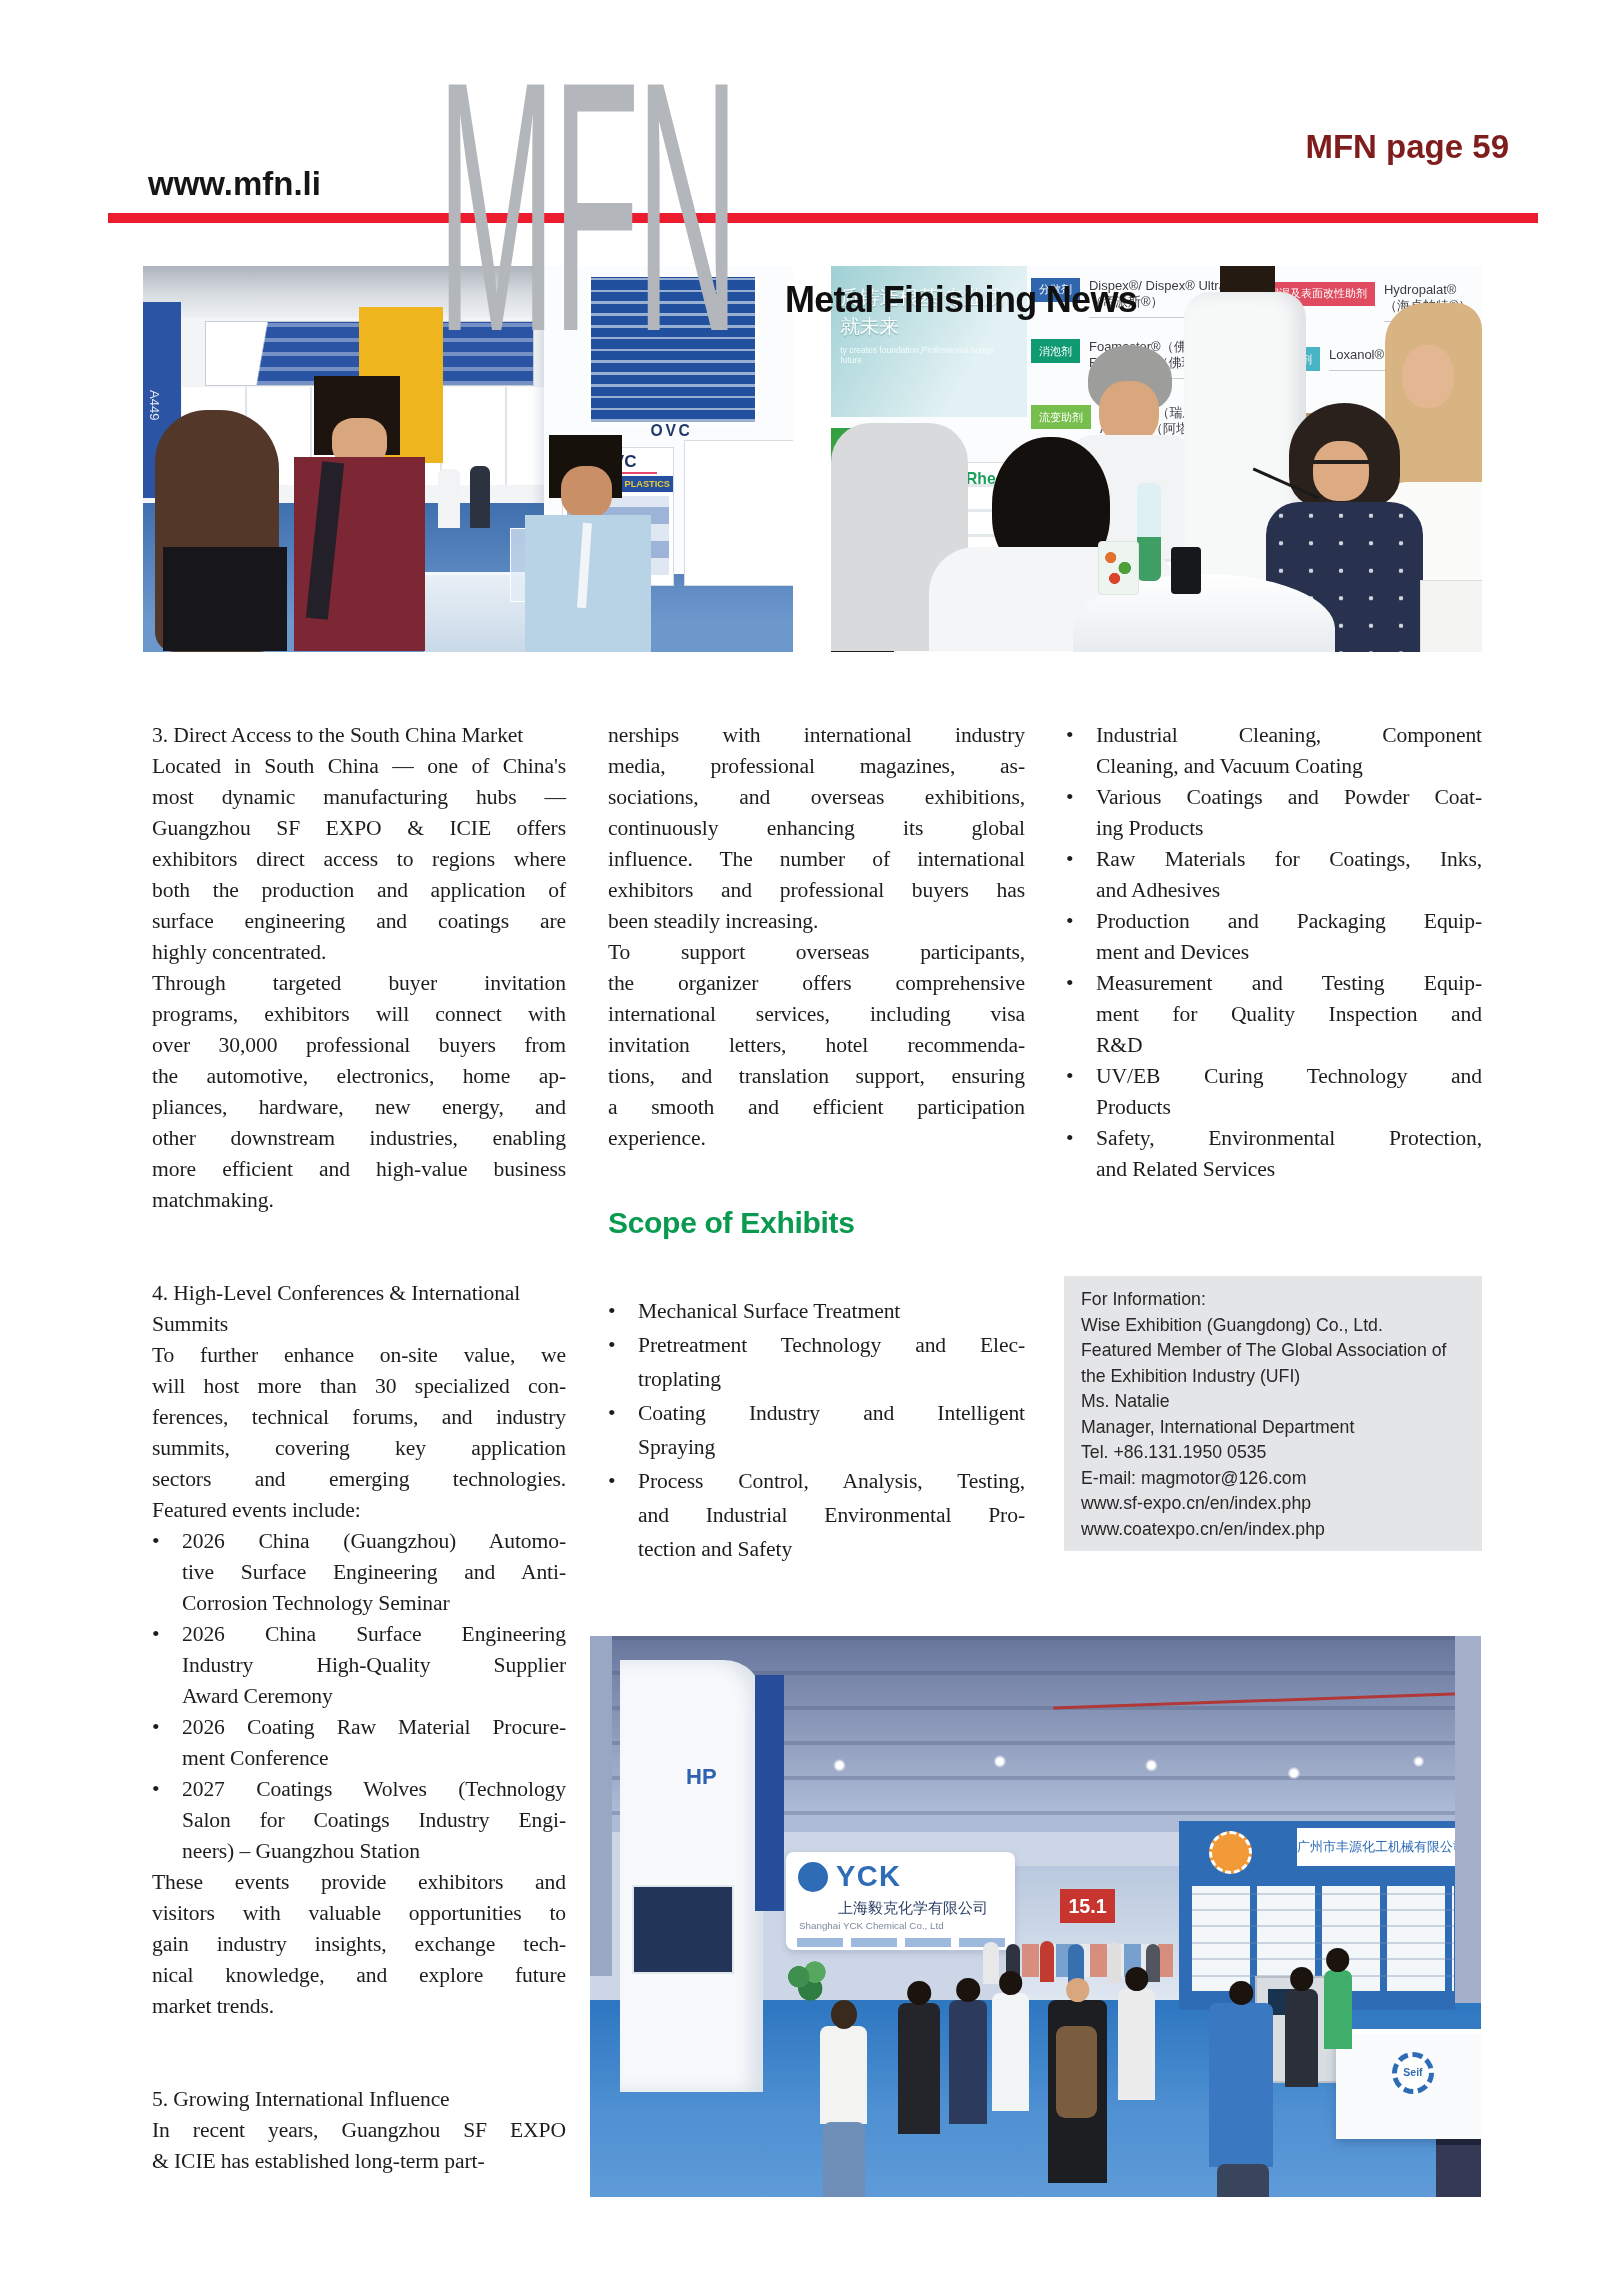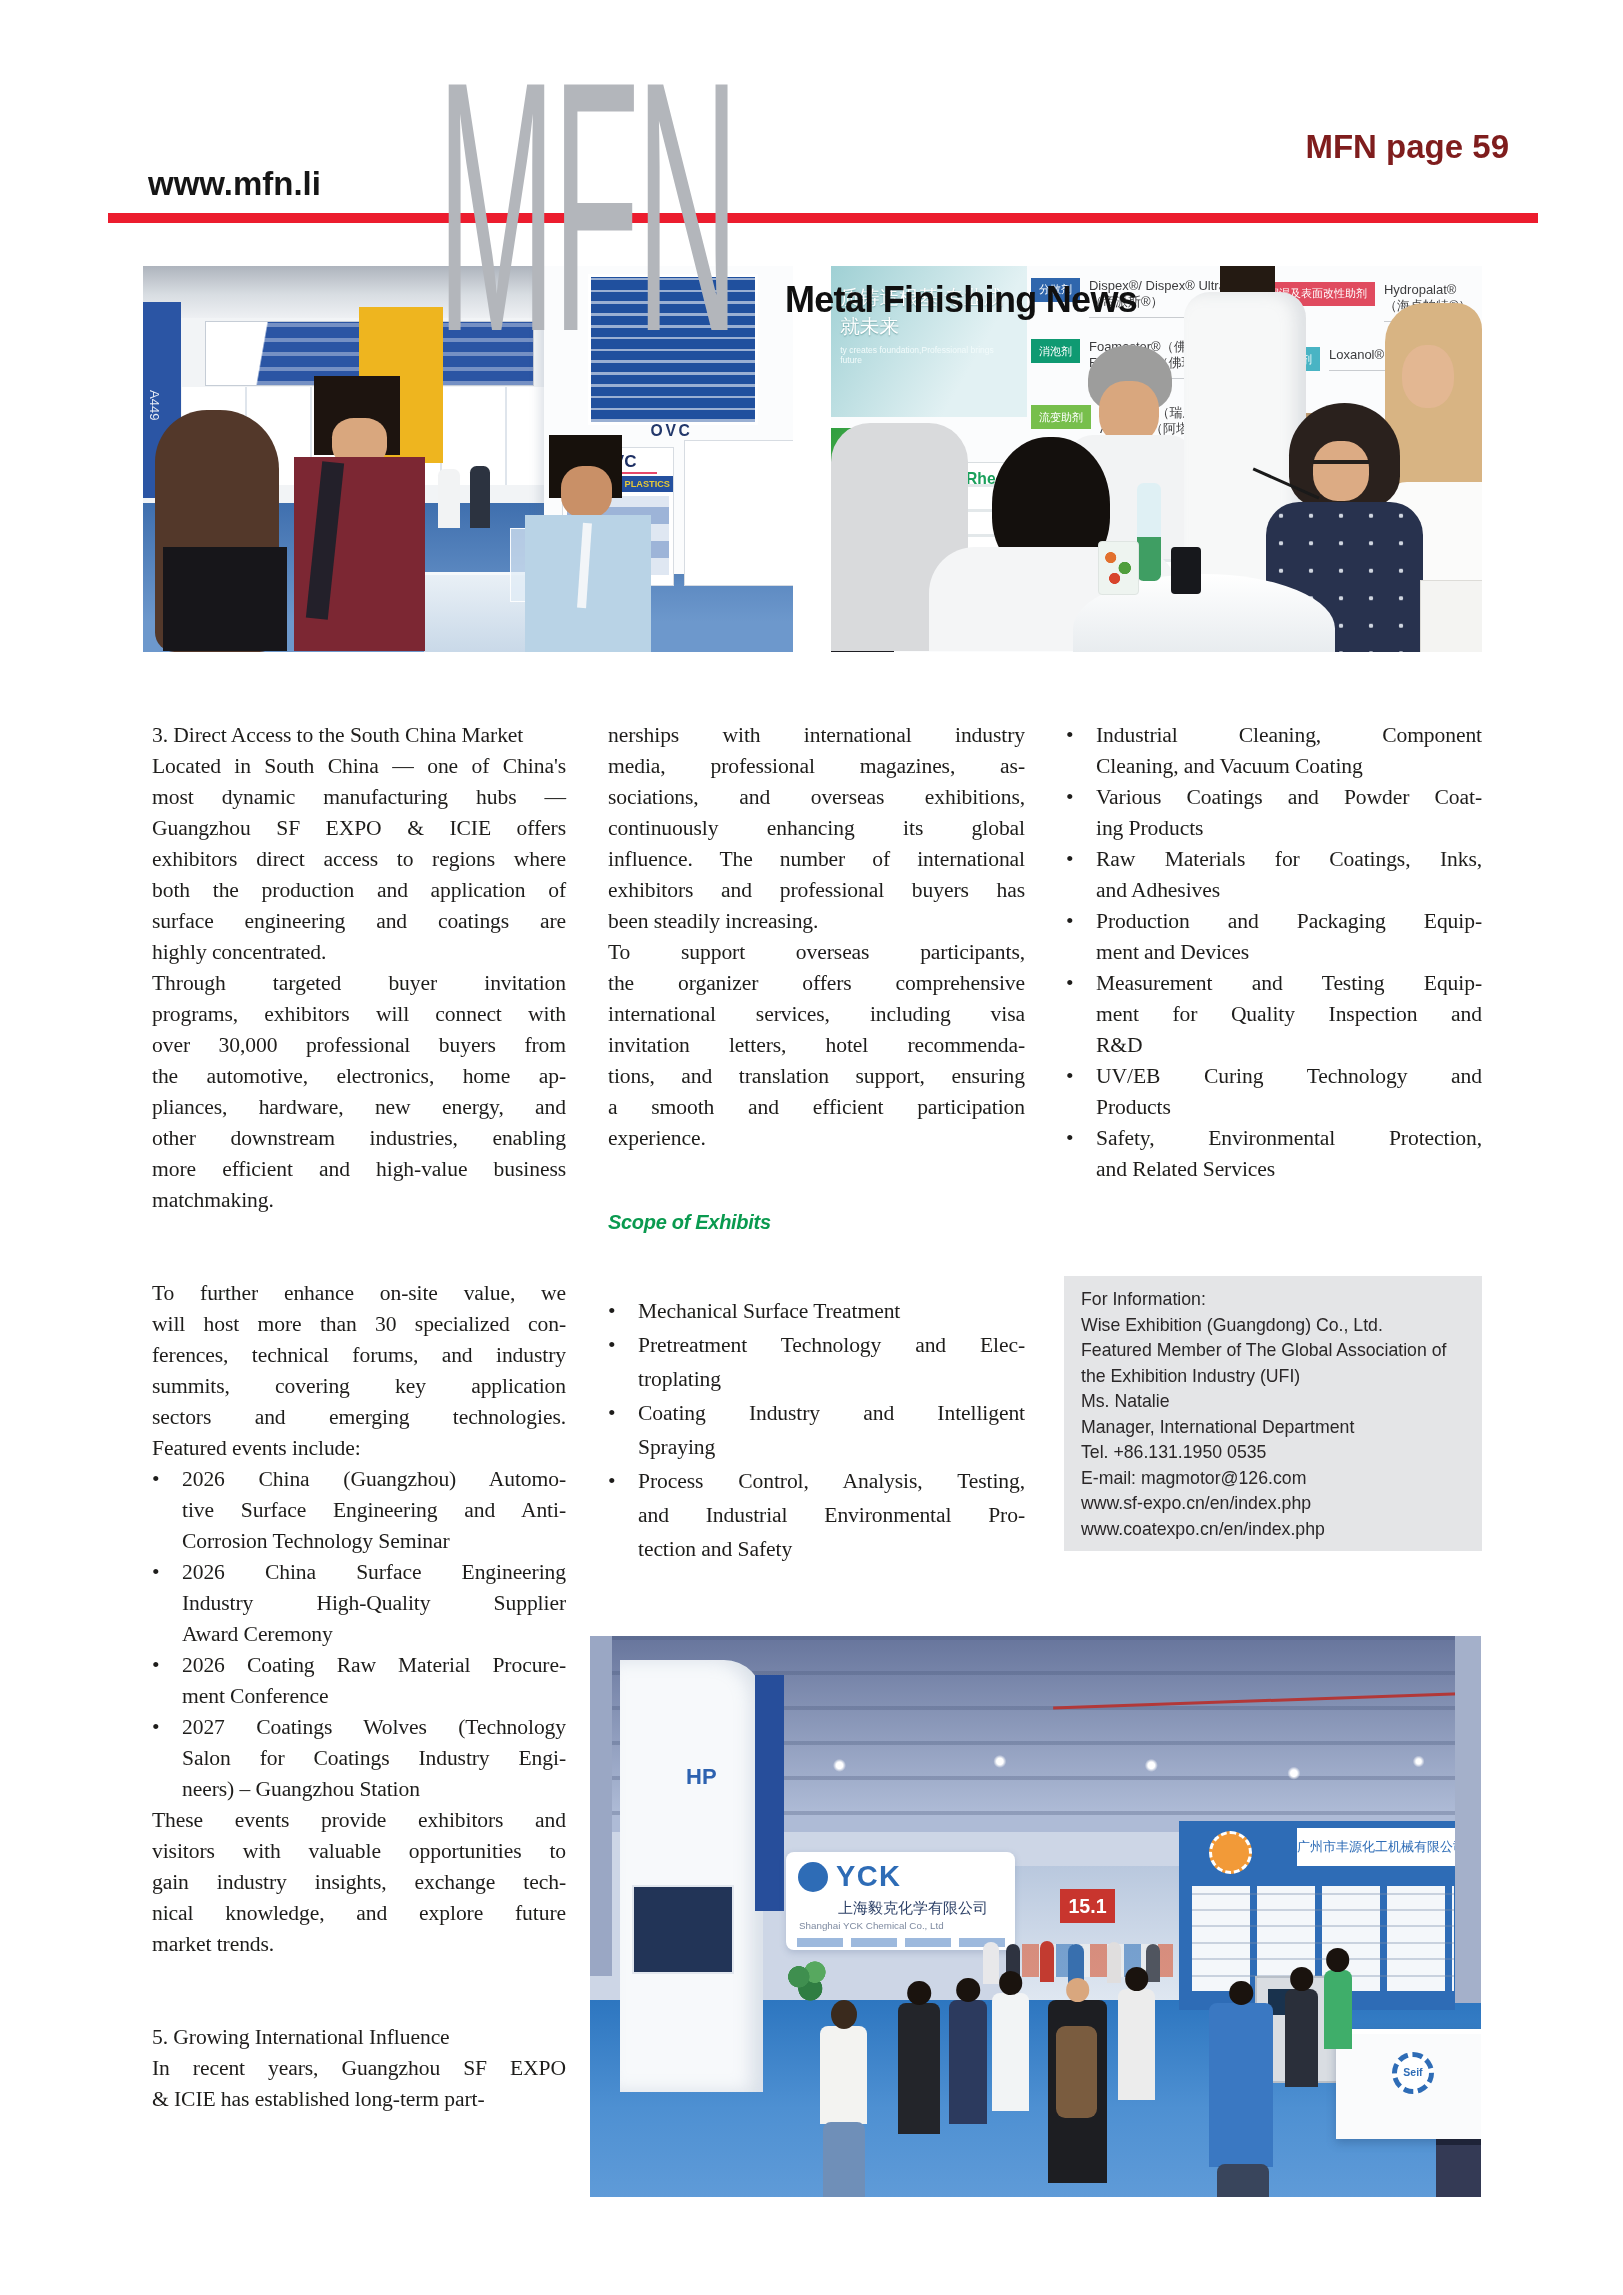--- a/index.html
+++ b/index.html
@@ -23,21 +23,21 @@
   .col-left{left:152px;width:414px;}
   .col-middle{left:608px;width:417px;}
   .col-right{left:1066px;width:416px;}
   .blk{margin:0;}
   .line{display:block;text-align:justify;text-align-last:justify;}
   .line.last{text-align-last:left;}
   .heading .line{text-align-last:left;}
   .spacer{height:62px;}
   .col-middle .spacer{height:49px;}
   .green-heading{font-family:"Liberation Sans",sans-serif;font-weight:bold;color:#0a9a4f;
-        font-size:20px;line-height:39px;margin-bottom:52px;letter-spacing:-0.3px;font-style:italic;}
+        font-size:30px;line-height:39px;margin-bottom:52px;letter-spacing:-0.3px;}
   .green-heading .line{text-align:left;text-align-last:left;}
   .bullet{display:flex;}
   .bullet .marker{flex:0 0 30px;display:block;}
   .bullet .btext{flex:1;min-width:0;}
   .col-middle .bullet .line,.col-middle .bullet .marker{line-height:34px;}
 
   
   .infobox{position:absolute;left:1064px;top:1276px;width:418px;height:275px;background:#e4e5e7;
         box-sizing:border-box;padding:11px 11.8px 0 17px;font-family:"Liberation Sans",sans-serif;
         font-size:17.7px;line-height:25.5px;color:#2a2728;}
@@ -304,20 +304,24 @@
         <span class="line">Through targeted buyer invitation</span>
         <span class="line">programs, exhibitors will connect with</span>
         <span class="line">over 30,000 professional buyers from</span>
         <span class="line">the automotive, electronics, home ap-</span>
         <span class="line">pliances, hardware, new energy, and</span>
         <span class="line">other downstream industries, enabling</span>
         <span class="line">more efficient and high-value business</span>
         <span class="line last">matchmaking.</span>
       </div>
       <div class="blk spacer"></div>
+      <div class="blk heading">
+        <span class="line">4. High-Level Conferences &amp; International</span>
+        <span class="line last">Summits</span>
+      </div>
       <div class="blk body">
         <span class="line">To further enhance on-site value, we</span>
         <span class="line">will host more than 30 specialized con-</span>
         <span class="line">ferences, technical forums, and industry</span>
         <span class="line">summits, covering key application</span>
         <span class="line">sectors and emerging technologies.</span>
         <span class="line last">Featured events include:</span>
       </div>
       <div class="blk bullet">
         <span class="marker">•</span>

